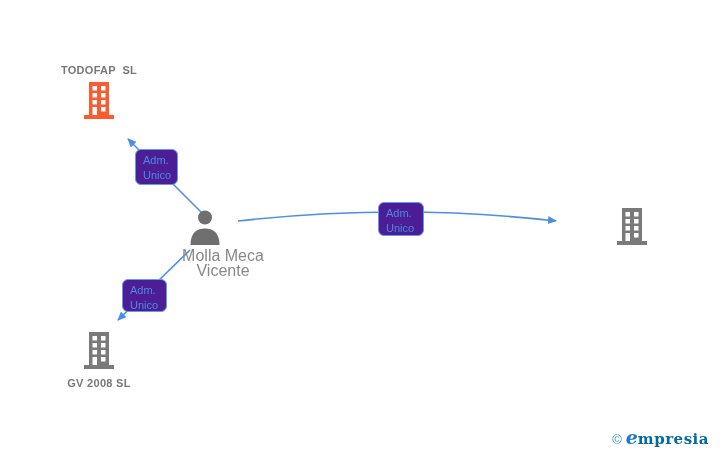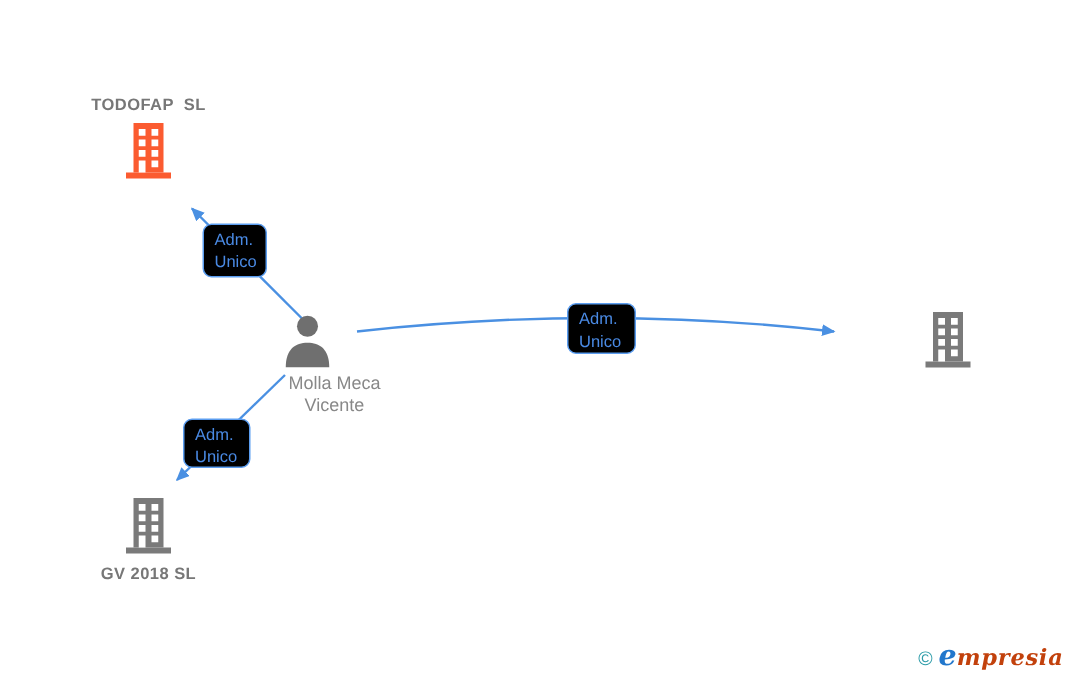--- a/index.html
+++ b/index.html
@@ -27,33 +27,33 @@
   .node-label {
     font-size: 11px;
     color: #7e7e7e;
     text-align: center;
     line-height: 14px;
     letter-spacing: 0.3px;
   }
   .node-label.bold { font-weight: bold; color: #777777; }
   .node-label.pre { white-space: pre; }
   .person-label {
-    font-size: 12px;
+    font-size: 16px;
     color: #888888;
     text-align: center;
     line-height: 15px;
     margin-left: 36px;
   }
   .icon-wrap { line-height: 0; }
   .building-orange { fill: #fb5b30; }
   .building-gray { fill: #7a7a7a; }
   .person-fill { fill: #6f6f6f; }
   .edge-label {
     position: absolute;
-    background: #000000;
+    background: #4c1d95;
     border: 1.5px solid #5b9df0;
     border-radius: 6px;
     color: #4a8ae4;
     font-size: 11px;
     line-height: 15px;
     padding: 3px 0 0 7px;
     width: 45px;
     height: 35px;
   }
   .logo {
@@ -71,22 +71,21 @@
     margin-right: 4px;
     font-family: "Liberation Sans", sans-serif;
   }
   .logo .logo-e {
     color: #2277cc;
     font-style: italic;
     font-size: 19px;
     font-weight: bold;
   }
   .logo .logo-rest {
-    color: #c2410c;
-    font-style: italic;
+    color: #0369a1;
     font-size: 15px;
     font-weight: bold;
     letter-spacing: 0.5px;
   }
 </style>
 </head>
 <body>
 
 <div class="canvas">
 
@@ -164,21 +163,21 @@
           <rect x="13.5" y="12" width="4.5" height="4.5"></rect>
           <rect x="22" y="12" width="4.5" height="4.5"></rect>
           <rect x="13.5" y="19" width="4.5" height="4.5"></rect>
           <rect x="22" y="19" width="4.5" height="4.5"></rect>
           <rect x="22" y="26" width="4.5" height="4.5"></rect>
           <rect x="13.5" y="26" width="4.5" height="8"></rect>
         </g>
       </svg>
     </div>
     <div class="node-label bold" style="margin-top:5px;">
-      <div>GV 2018 SL</div>
+      <div>GV 2008 SL</div>
     </div>
   </div>
 
   <div class="edge-label" style="left:135px; top:149px; width:43px; height:36px;">
     <div>Adm.</div>
     <div>Unico</div>
   </div>
   <div class="edge-label" style="left:378px; top:202px; width:46px; height:34px;">
     <div>Adm.</div>
     <div>Unico</div>

